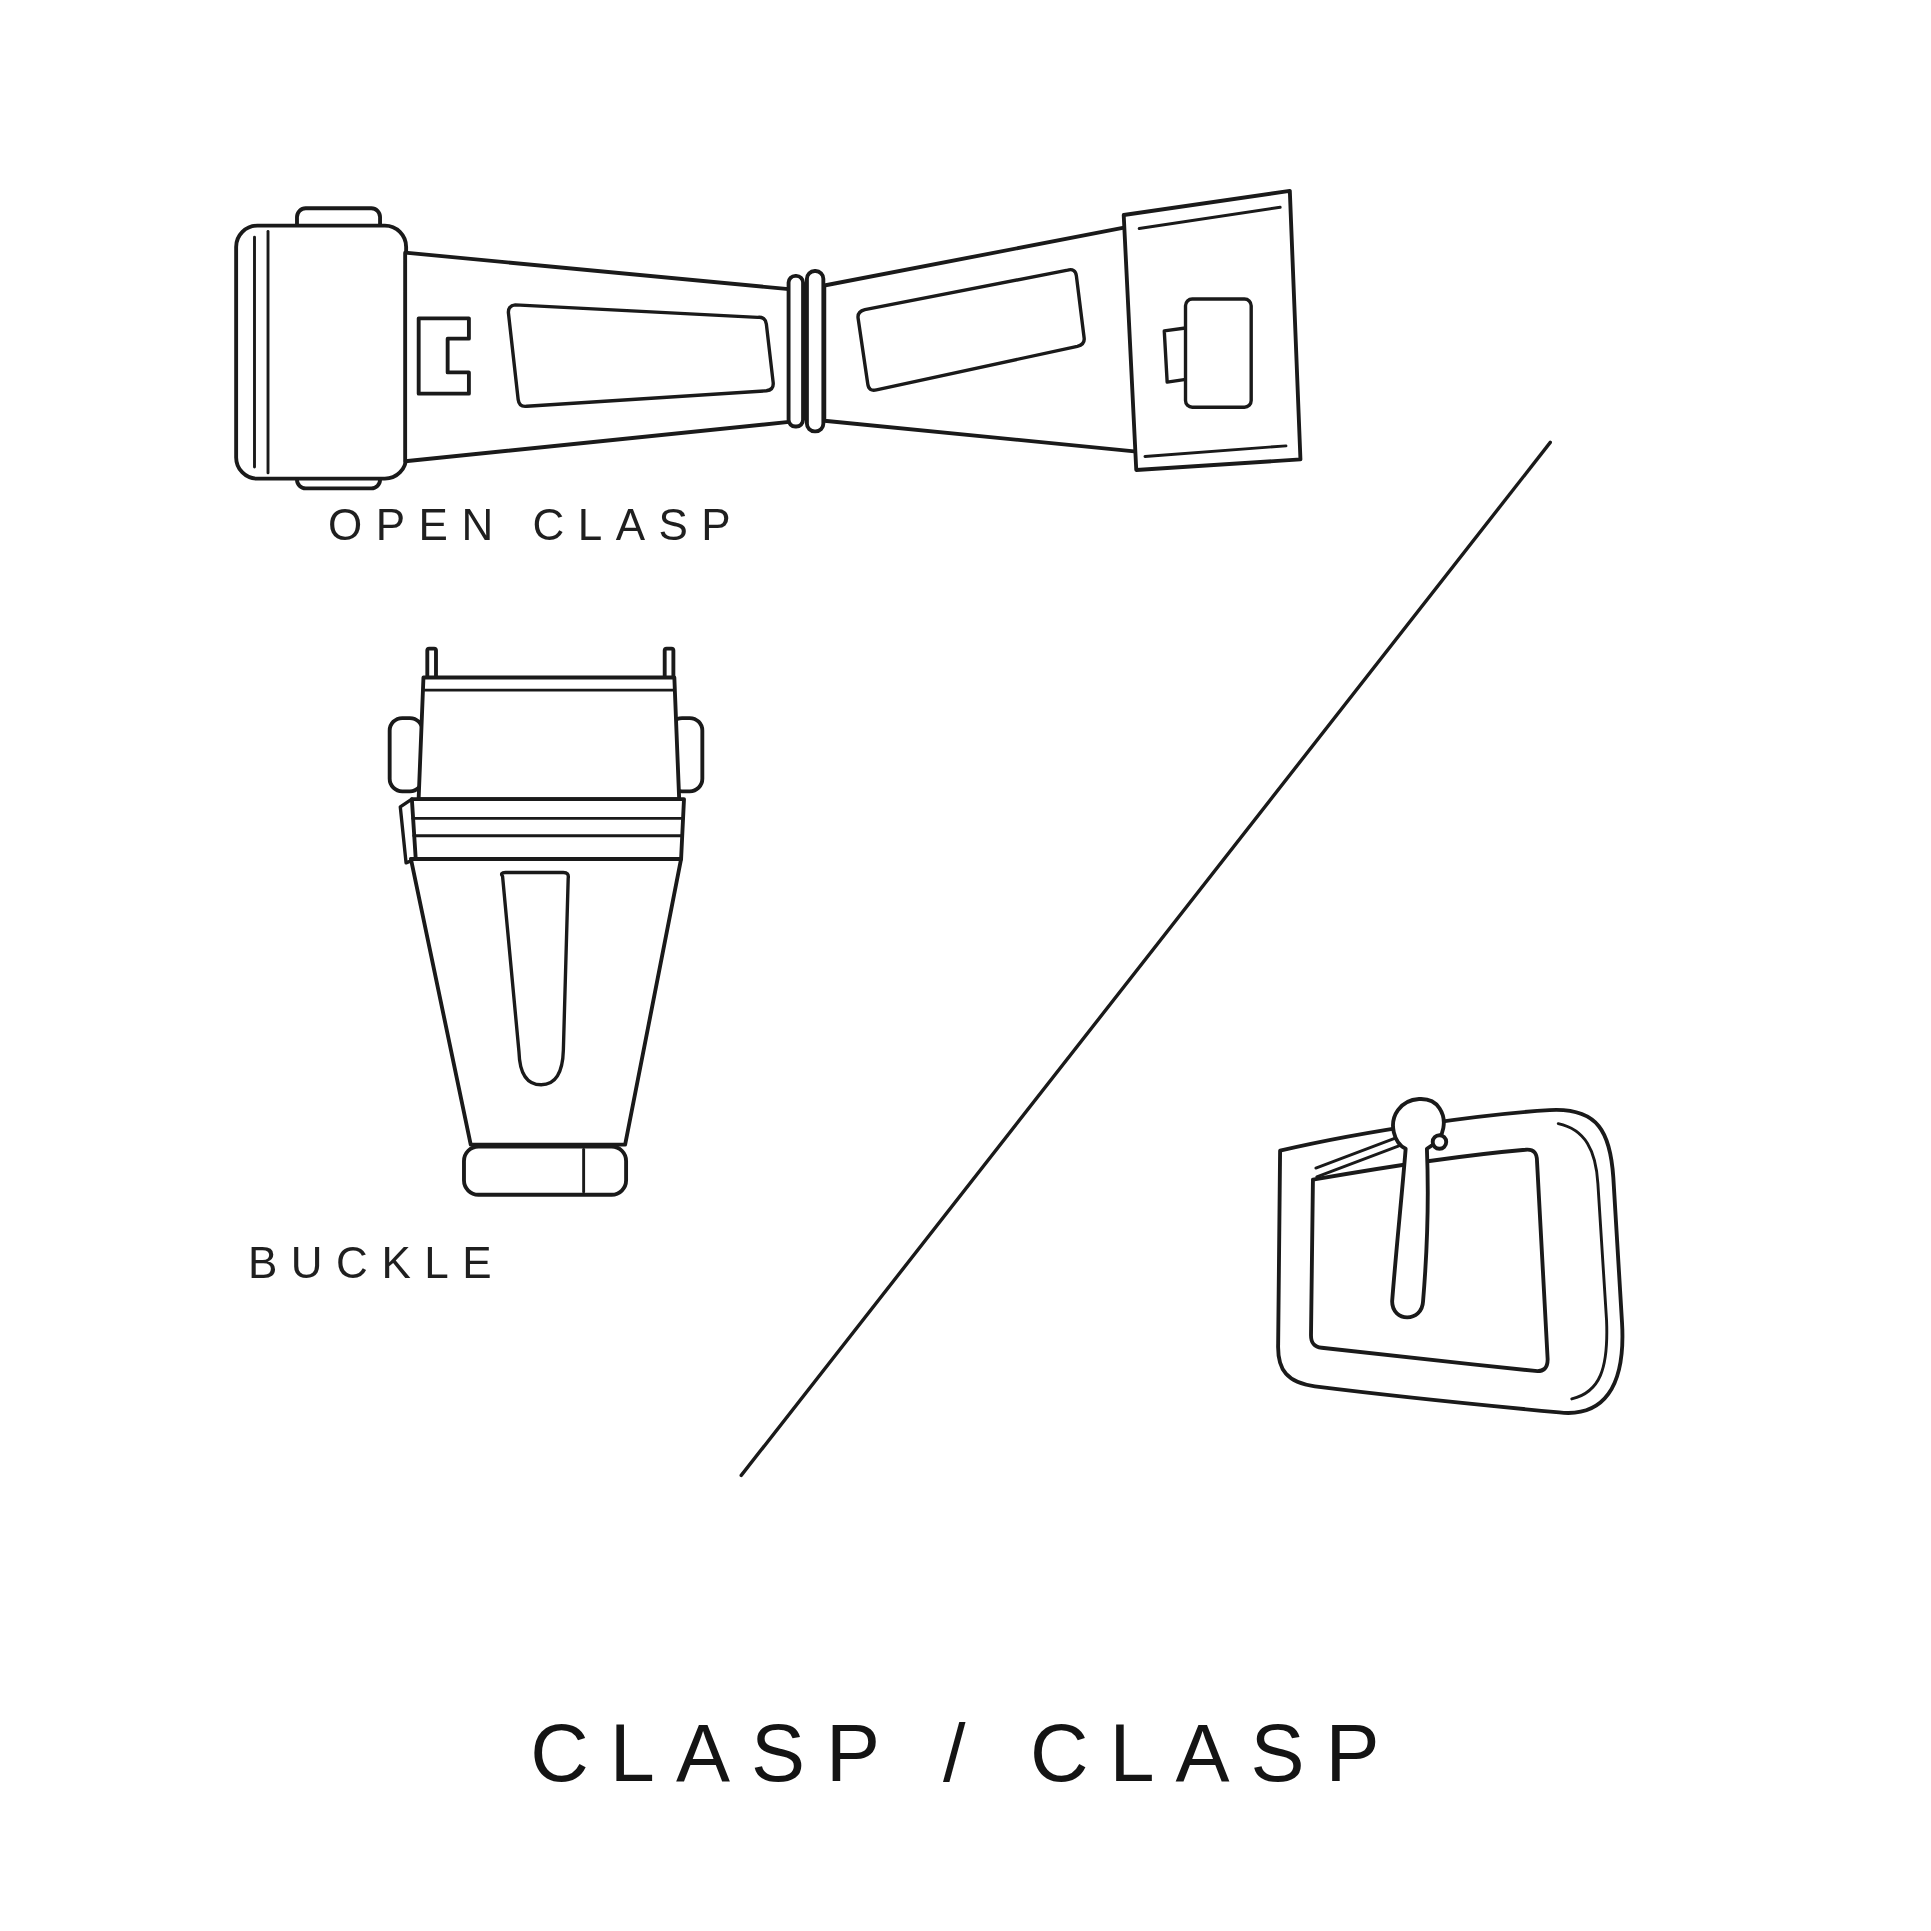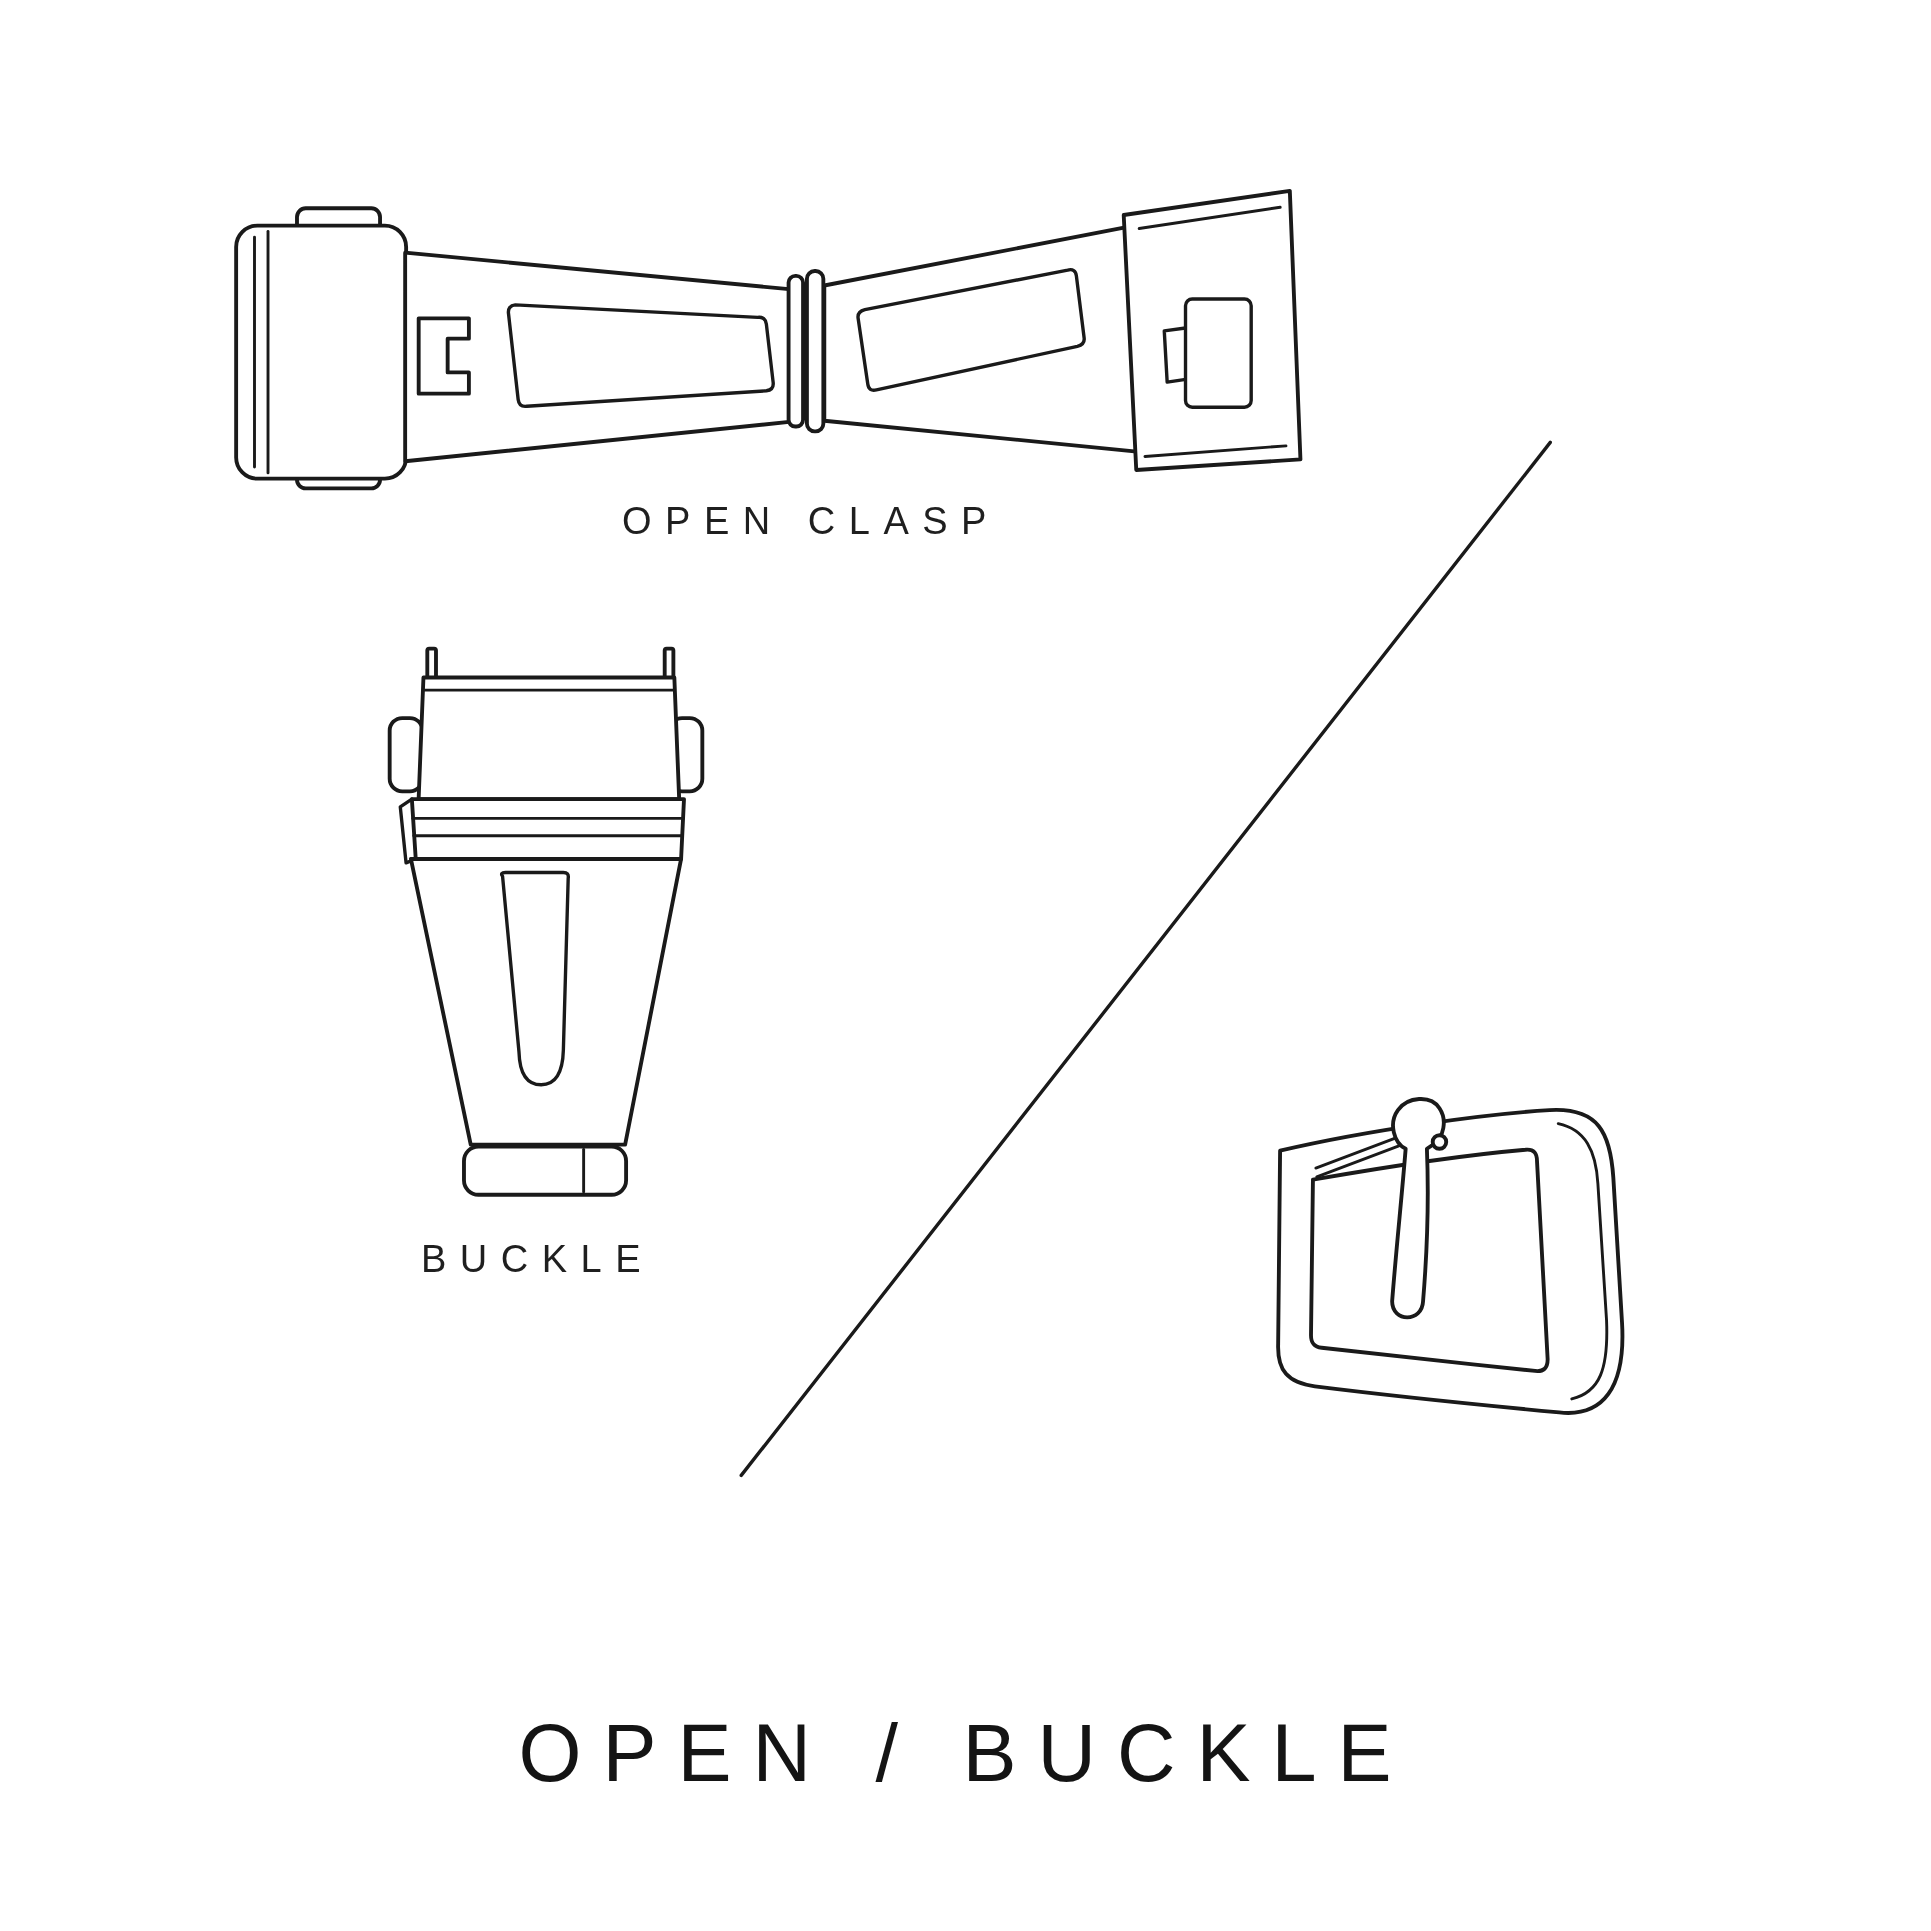--- a/index.html
+++ b/index.html
@@ -12,22 +12,21 @@
     font-family: "Liberation Sans", sans-serif;
     color: #1a1a1a;
   }
   .illus { position: absolute; }
   .illus-open-clasp  { left: 212px;  top: 183px;  width: 1101px; height: 319px; }
   .illus-closed      { left: 377px;  top: 637px;  width: 338px;  height: 579px; }
   .illus-buckle      { left: 1226px; top: 1081px; width: 425px;  height: 377px; }
   .divider           { left: 714px;  top: 425px;  width: 850px;  height: 1062px; }
   .label {
     position: absolute;
-    text-align: center;
-    font-size: 38px;
+    font-size: 44px;
     letter-spacing: 13.5px;
     font-weight: 400;
     color: #1f1f1f;
     white-space: nowrap;
   }
   .label-open   { left: 328px; top: 500px;  width: 966px; }
   .label-closed { left: 248px; top: 1238px; width: 579px; }
   .diagram-title {
     position: absolute;
     left: 0;
@@ -143,16 +142,16 @@
                C 229 40, 226 58, 214 66
                L 208 70
                C 210 120, 208 180, 204 228
                C 203 250, 172 250, 172 228
                C 176 176, 182 120, 186 70
                Z"></path>
       <circle cx="221" cy="63" r="7"></circle>
     </g>
   </svg>
 
-  <div class="diagram-title">OPEN / BUCKLE</div>
+  <div class="diagram-title">CLASP / CLASP</div>
 
 </div>
 
 
 </body></html>

